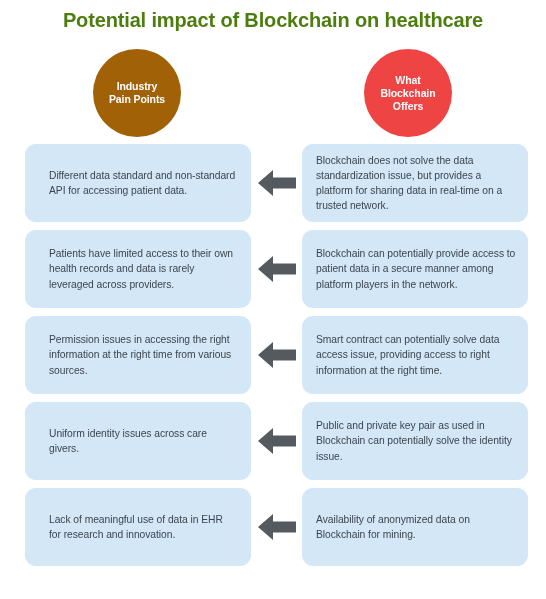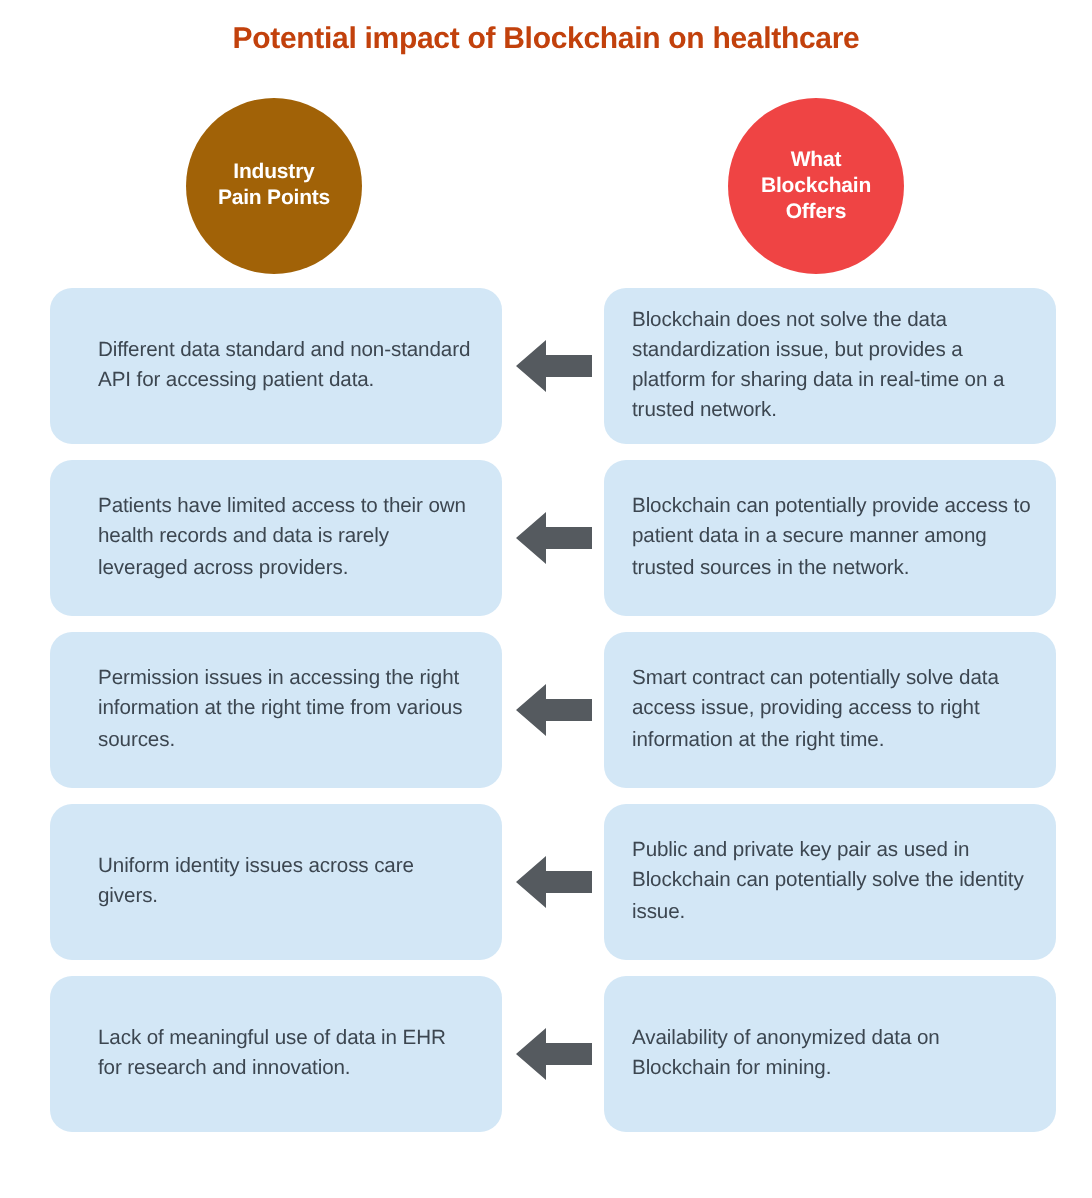--- a/index.html
+++ b/index.html
@@ -22,23 +22,23 @@
     box-sizing: border-box;
   }
 
   
   .title {
     position: absolute;
     top: 10px;
     left: 0;
     width: 546px;
     text-align: center;
-    font-size: 15px;
+    font-size: 20px;
     font-weight: bold;
-    color: #c2410c;
+    color: #4d7c0f;
     letter-spacing: -0.15px;
     line-height: 20px;
   }
 
   
   .circle {
     position: absolute;
     width: 88px;
     height: 88px;
     border-radius: 50%;
@@ -162,21 +162,21 @@
     <div class="row">
       <div class="box box-left">
         <span class="box-text">Patients have limited access to their own health records and data is rarely leveraged across providers.</span>
       </div>
       <span class="arrow">
         <svg width="38" height="30" viewBox="0 0 38 30" xmlns="http://www.w3.org/2000/svg">
           <path d="M0 15 L15 2 L15 9.5 L38 9.5 L38 20.5 L15 20.5 L15 28 Z" fill="#555a5f"></path>
         </svg>
       </span>
       <div class="box box-right">
-        <span class="box-text">Blockchain can potentially provide access to patient data in a secure manner among trusted sources in the network.</span>
+        <span class="box-text">Blockchain can potentially provide access to patient data in a secure manner among platform players in the network.</span>
       </div>
     </div>
 
     <div class="row">
       <div class="box box-left">
         <span class="box-text">Permission issues in accessing the right information at the right time from various sources.</span>
       </div>
       <span class="arrow">
         <svg width="38" height="30" viewBox="0 0 38 30" xmlns="http://www.w3.org/2000/svg">
           <path d="M0 15 L15 2 L15 9.5 L38 9.5 L38 20.5 L15 20.5 L15 28 Z" fill="#555a5f"></path>

